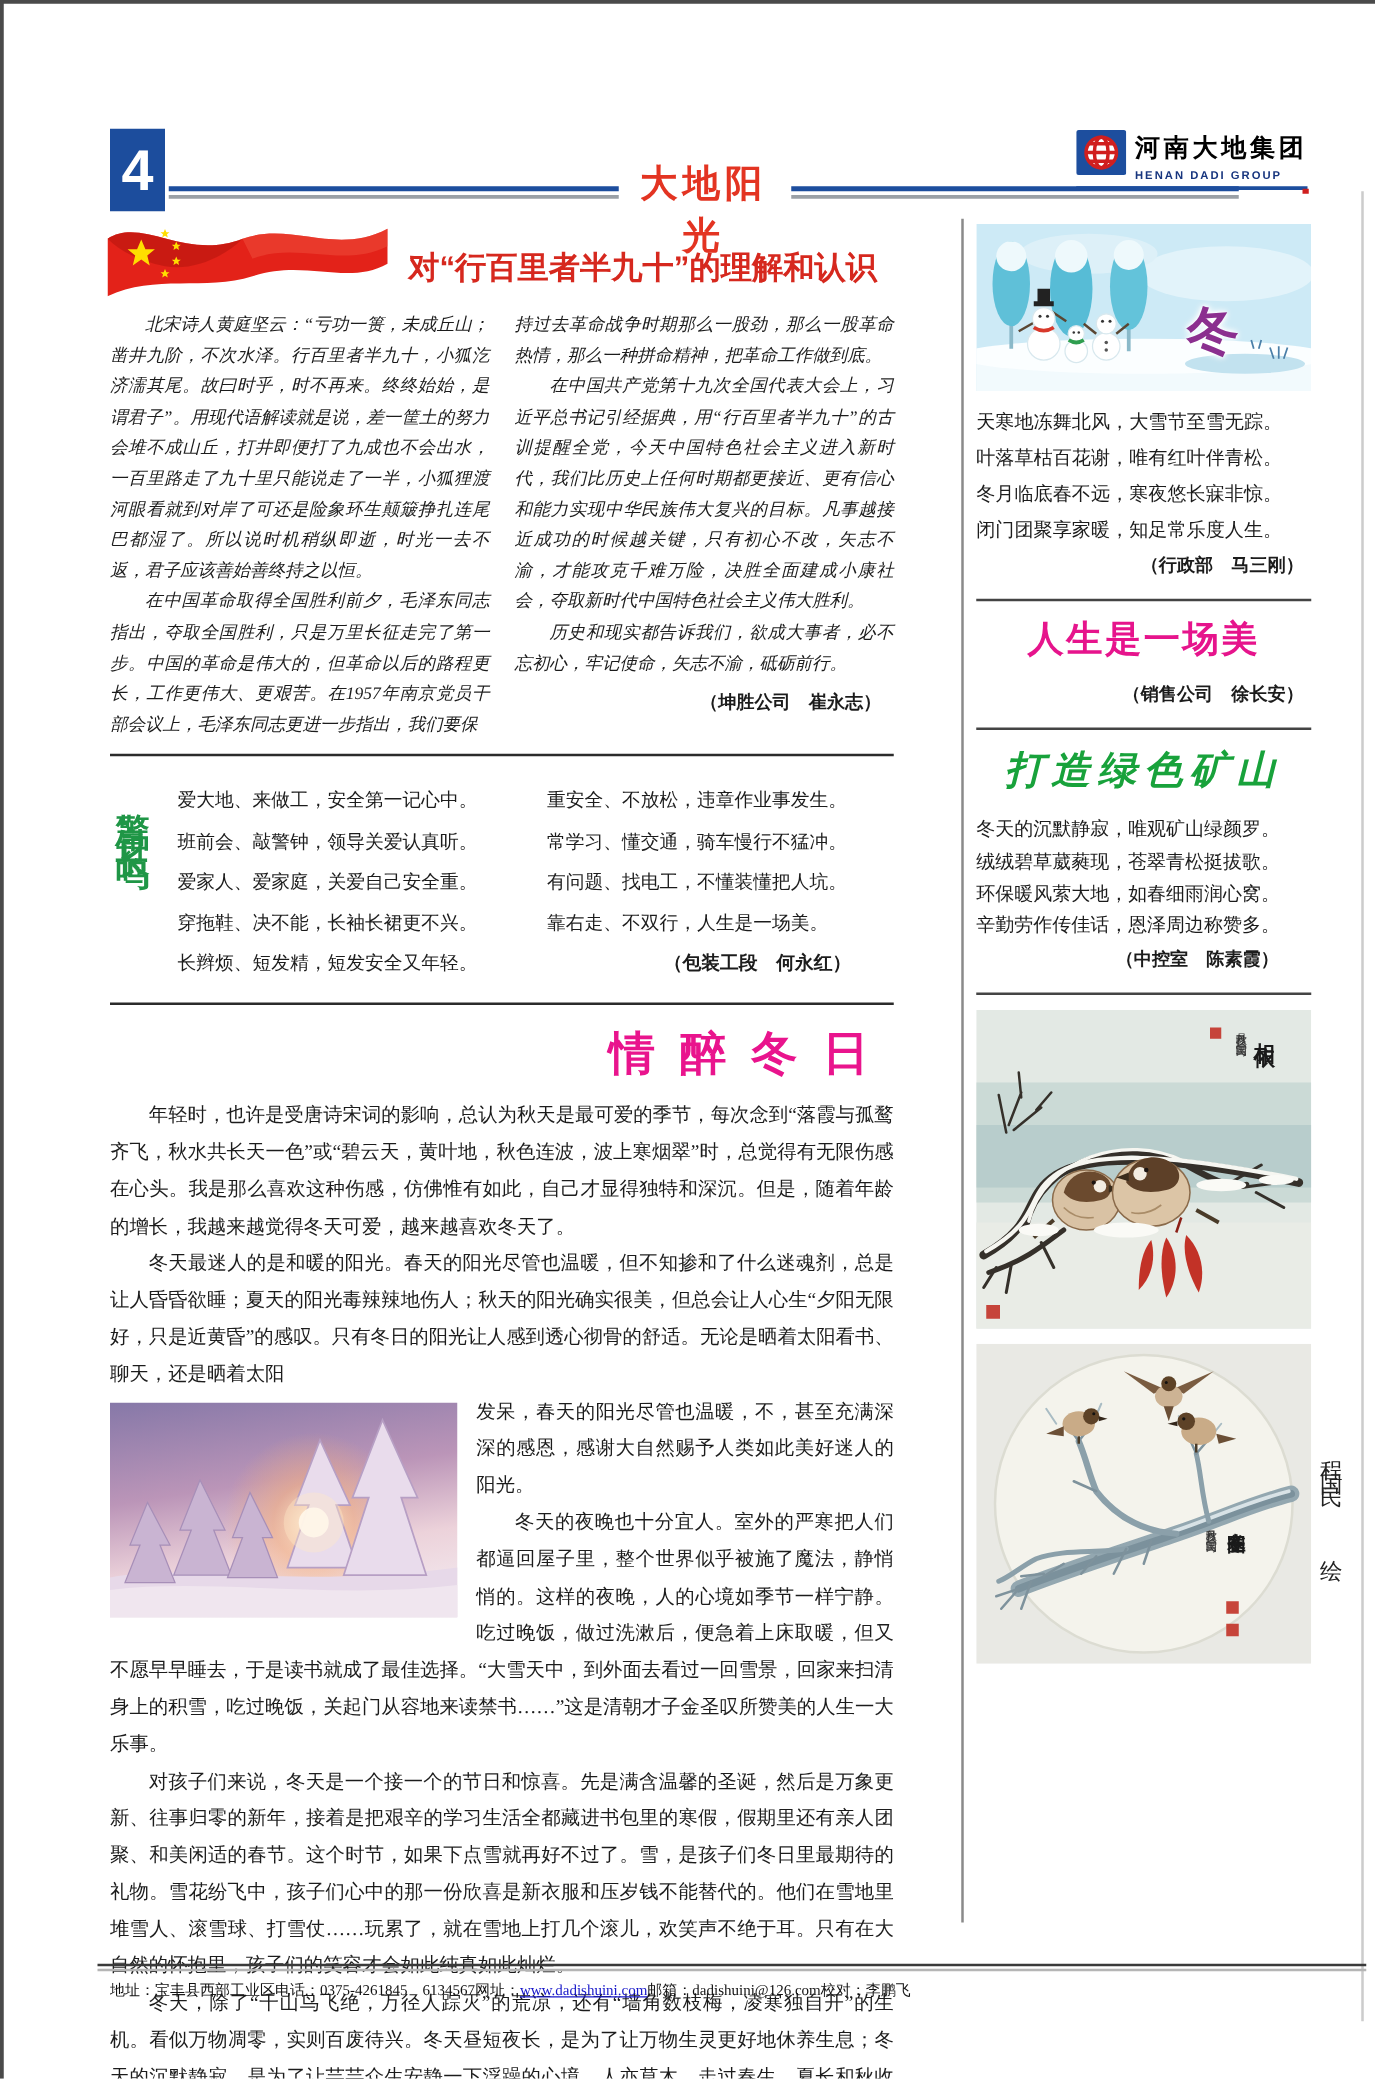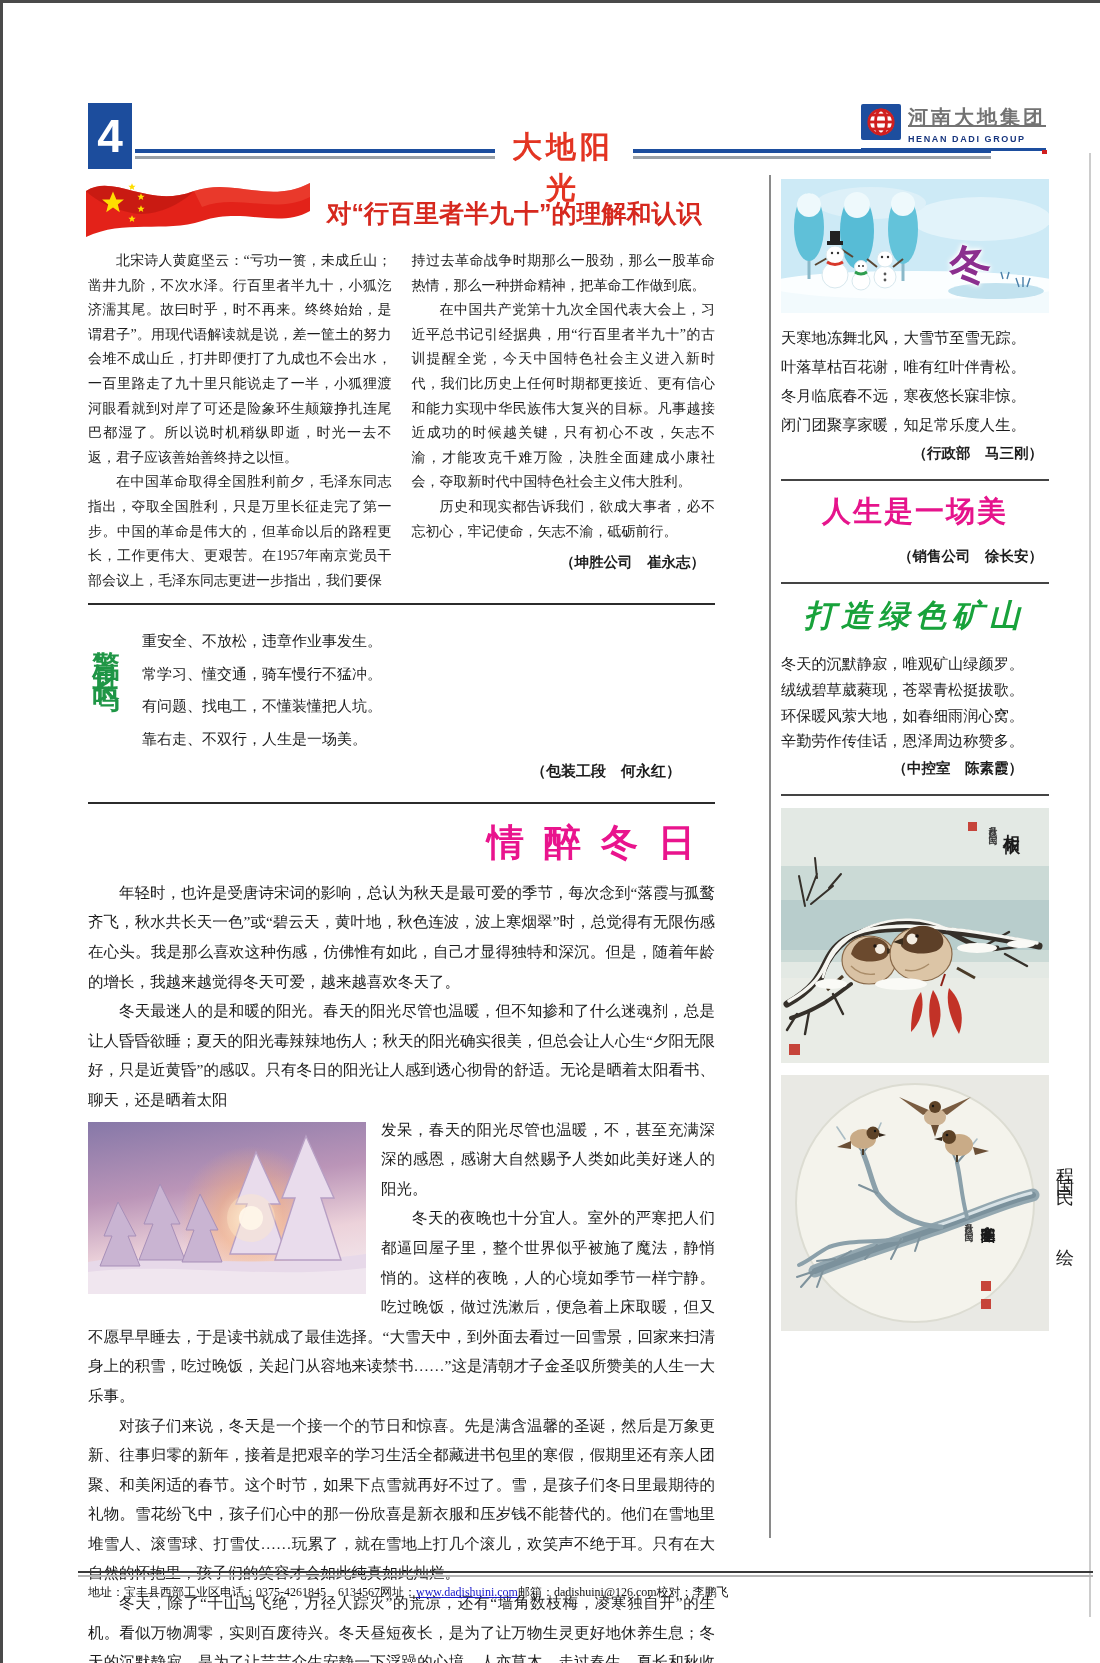--- a/index.html
+++ b/index.html
@@ -11,41 +11,41 @@
   .pagenum{position:absolute;left:85px;top:100px;width:44px;height:66px;background:#1c4d9d;
            color:#fff;font:bold 46px "Liberation Sans",sans-serif;display:flex;align-items:center;justify-content:center;}
   .ruleseg{position:absolute;height:10px;}
   .ruleseg .b{height:4px;background:#1d4e9e;}
   .ruleseg .g{height:3px;background:#9aa0a6;margin-top:3px;}
   .masthead{position:absolute;left:495px;top:124px;width:130px;text-align:center;
             font:bold 30px "Liberation Sans",sans-serif;color:#e33422;letter-spacing:4px;}
   .logo{position:absolute;left:858px;top:101px;display:flex;align-items:center;gap:7px;
         padding-bottom:4px;border-bottom:3px solid #1d4e9e;}
   .logo-text{display:flex;flex-direction:column;line-height:1;}
-  .logo-cn{font:bold 20px "Liberation Sans",sans-serif;color:#737373;letter-spacing:3px;text-decoration:underline;}
+  .logo-cn{font:bold 20px "Liberation Sans",sans-serif;color:#000000;letter-spacing:3px;}
   .logo-en{font:bold 9px "Liberation Sans",sans-serif;color:#17357e;letter-spacing:1.6px;margin-top:3px;}
   .logo-dot{position:absolute;right:-1px;bottom:-6px;width:5px;height:4px;background:#d01f1f;}
 
   
   .main{position:absolute;left:85px;top:172px;width:627px;}
   .sidebar{position:absolute;left:778px;top:176px;width:268px;}
   .vdivider{position:absolute;left:766px;top:172px;width:2px;height:1363px;background:#8a8a8a;}
   .pageedge{position:absolute;left:1086px;top:150px;width:2px;height:1464px;background:#cccccc;}
 
   .rule-dark{border:none;border-top:2px solid #2b2b2b;margin:10px 0;}
   .sb-rule{border:none;border-top:2px solid #444;margin:11px 0;}
 
   
   .art1-head{position:relative;height:74px;}
   .flag{position:absolute;left:-2px;top:2px;}
   .art1-title{position:absolute;left:225px;right:0;top:22px;text-align:center;
               font:bold 25px "Liberation Sans",sans-serif;color:#d6281e;}
   .art1-body{display:flex;gap:20px;font-size:14px;line-height:24.6px;text-align:justify;}
   .art1-body .col{flex:1;}
-  .art1-body p{margin:0;}
+  .art1-body p{margin:0;font-style:italic;}
   .indent{text-indent:2em;}
   .byline{text-align:right;font-weight:600;padding-right:10px;margin-top:6px;font-size:14.5px;}
 
   
   .safety{display:flex;padding:10px 0 4px 0;}
   .safety-title-col{width:54px;display:flex;justify-content:flex-start;}
   .safety-title{writing-mode:vertical-rl;font:bold 27px "Liberation Sans",sans-serif;
                 color:#1f9646;letter-spacing:12px;margin-top:4px;}
   .safety-cols{flex:1;display:flex;gap:18px;}
   .safety-cols .scol{flex:1;}
@@ -164,20 +164,27 @@
       </div>
     </div>
 
     <hr class="rule-dark">
 
     <div class="safety">
       <div class="safety-title-col">
         <div class="safety-title">警钟长鸣</div>
       </div>
       <div class="safety-cols">
+        <div class="scol">
+          <div class="s-line">爱大地、来做工，安全第一记心中。</div>
+          <div class="s-line">班前会、敲警钟，领导关爱认真听。</div>
+          <div class="s-line">爱家人、爱家庭，关爱自己安全重。</div>
+          <div class="s-line">穿拖鞋、决不能，长袖长裙更不兴。</div>
+          <div class="s-line">长辫烦、短发精，短发安全又年轻。</div>
+        </div>
         <div class="scol">
           <div class="s-line">重安全、不放松，违章作业事发生。</div>
           <div class="s-line">常学习、懂交通，骑车慢行不猛冲。</div>
           <div class="s-line">有问题、找电工，不懂装懂把人坑。</div>
           <div class="s-line">靠右走、不双行，人生是一场美。</div>
           <div class="s-byline">（包装工段　何永红）</div>
         </div>
       </div>
     </div>
 

